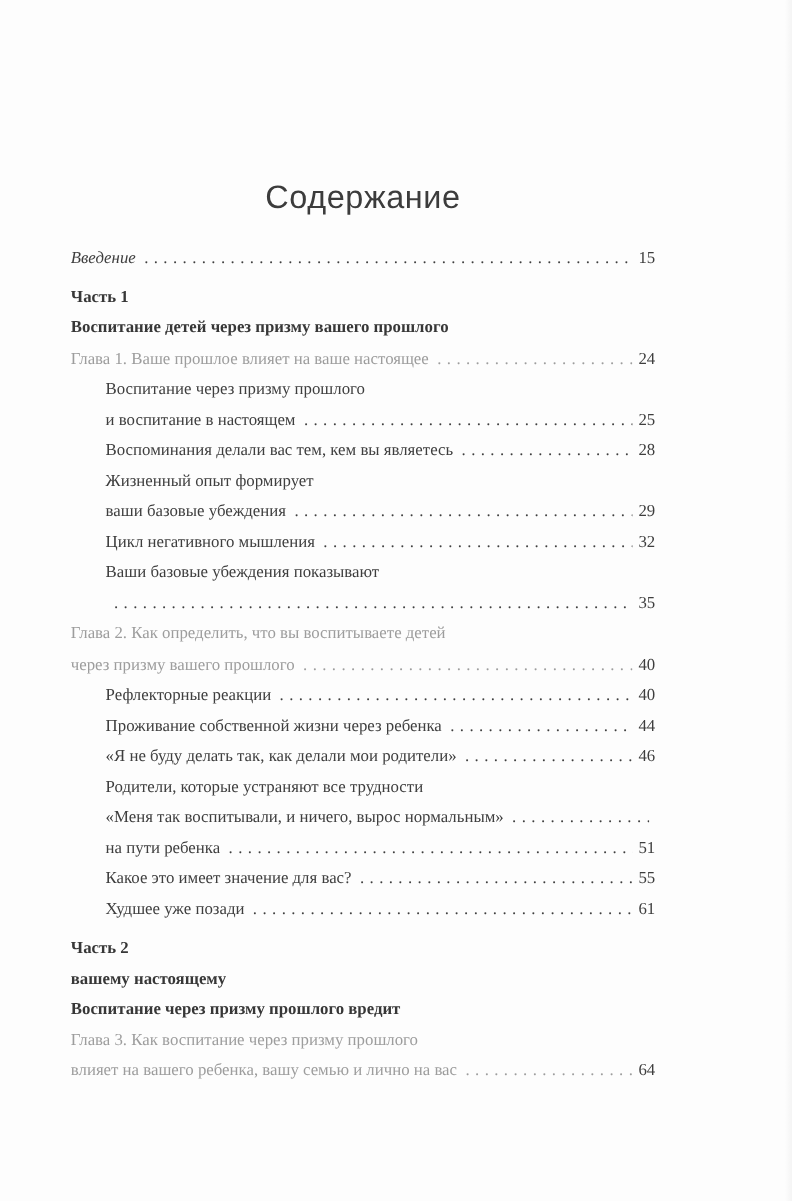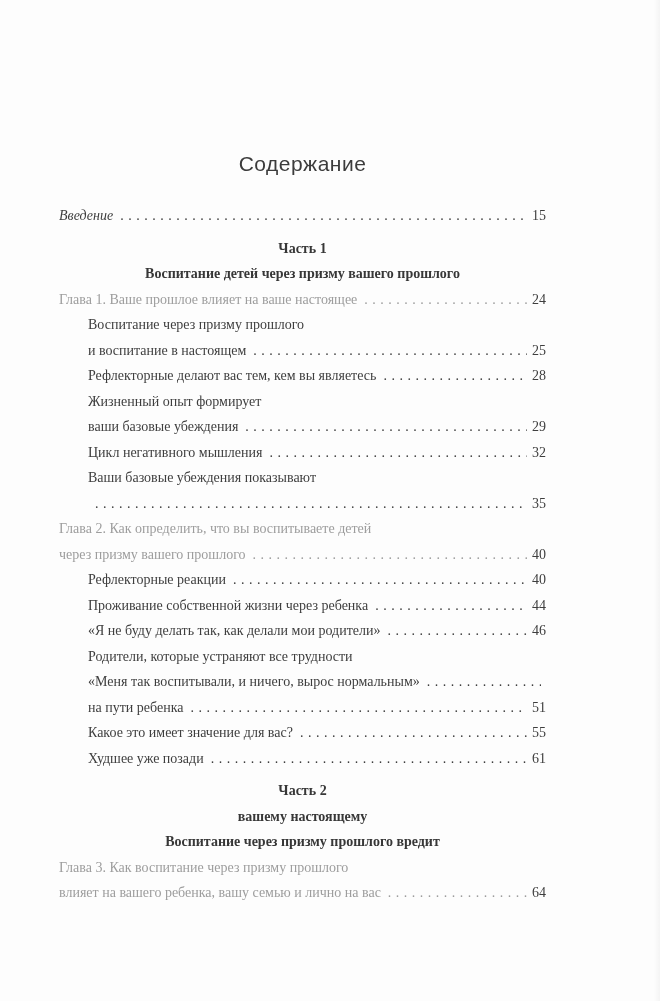--- a/index.html
+++ b/index.html
@@ -14,21 +14,21 @@
     margin: 0 auto;
     background: var(--page-bg, #fdfdfd);
     overflow: hidden;
     box-sizing: border-box;
     padding: 147px 114px 0 59px;
     font-family: "Liberation Serif", "DejaVu Serif", serif;
   }
   .page-title {
     font-family: "Liberation Sans", "DejaVu Sans", sans-serif;
     font-weight: 400;
-    font-size: 21px;
+    font-size: 27px;
     line-height: 34px;
     color: var(--title-color, #3c3c3c);
     text-align: center;
     margin: 0 0 22px 0;
     letter-spacing: 0.5px;
   }
   .toc {
     font-size: 14px;
     color: var(--text-color, #3e3e3e);
   }
@@ -36,21 +36,20 @@
     display: flex;
     align-items: baseline;
     line-height: 25.5px;
     white-space: nowrap;
     overflow: hidden;
   }
   .row.indent { padding-left: 29px; }
   .row.part {
     font-weight: bold;
     color: var(--part-color, #373737);
-    justify-content: center;
   }
   .row.part-first { margin-top: 7px; }
   .row.chapter { color: var(--muted-color, #9d9d9d); text-align: right; }
   .row.intro  { font-style: italic; }
   .label { flex: 0 0 auto; }
   .dots {
     flex: 1 1 auto;
     overflow: hidden;
     margin: 0 5px 0 7px;
     min-width: 0;
@@ -106,21 +105,21 @@
 
     <div class="row indent">
       <span class="label">Воспитание через призму прошлого</span>
     </div>
     <div class="row indent">
       <span class="label">и воспитание в настоящем</span>
       <span class="dots"></span>
       <span class="pagenum">25</span>
     </div>
     <div class="row indent">
-      <span class="label">Рефлекторные делают вас тем, кем вы являетесь</span>
+      <span class="label">Воспоминания делали вас тем, кем вы являетесь</span>
       <span class="dots"></span>
       <span class="pagenum">28</span>
     </div>
     <div class="row indent">
       <span class="label">Жизненный опыт формирует</span>
     </div>
     <div class="row indent">
       <span class="label">ваши базовые убеждения</span>
       <span class="dots"></span>
       <span class="pagenum">29</span>

